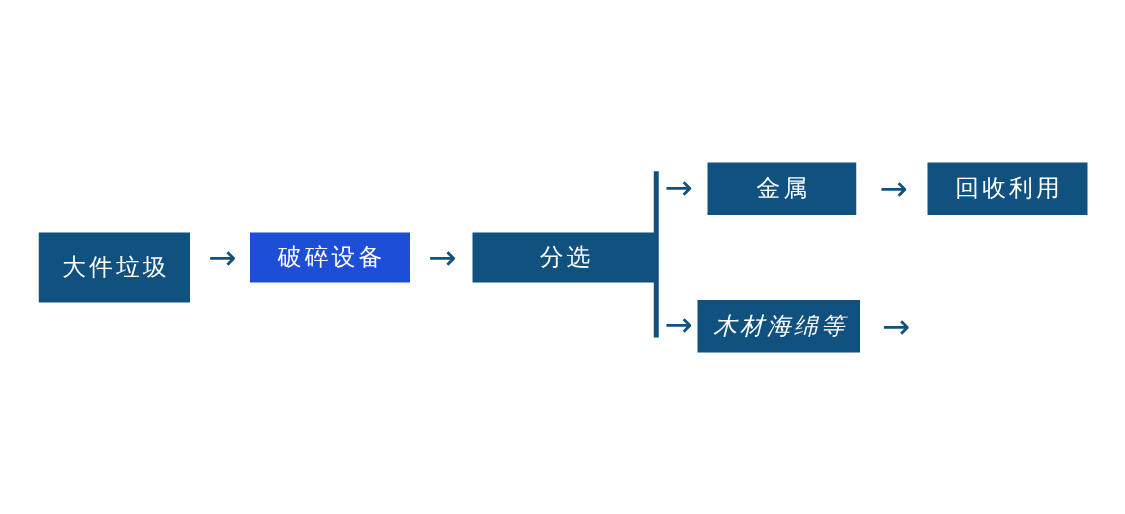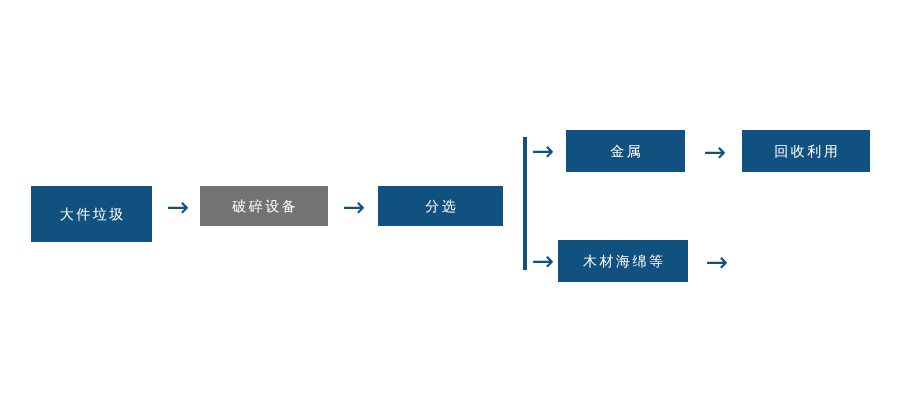--- a/index.html
+++ b/index.html
@@ -18,29 +18,29 @@
     position: relative;
     width: 900px;
     height: 411px;
   }
   .node {
     position: absolute;
     display: flex;
     align-items: center;
     justify-content: center;
     color: #ffffff;
-    font-size: 14px;
+    font-size: 19px;
     letter-spacing: 2.5px;
     text-indent: 2.5px;
     line-height: 1;
     white-space: nowrap;
     box-sizing: border-box;
   }
   .node.blue { background: #115180; }
-  .node.red  { background: #737373; }
+  .node.red  { background: #1d4ed8; }
 
   .arrow {
     position: absolute;
     color: #115180;
     font-size: 27px;
     line-height: 1;
     font-family: "DejaVu Sans", sans-serif;
     display: flex;
     align-items: center;
     justify-content: center;
@@ -48,28 +48,28 @@
   }
 
   .branch-line {
     position: absolute;
     background: #115180;
   }
 
   
   #node-bulky   { left: 31px;  top: 186px; width: 121px; height: 56px; }
   #node-crusher { left: 200px; top: 186px; width: 128px; height: 40px; }
-  #node-sorting { left: 378px; top: 186px; width: 125px; height: 40px; }
+  #node-sorting { left: 378px; top: 186px; width: 148px; height: 40px; }
 
   
   #node-metal    { left: 566px; top: 130px; width: 119px; height: 42px; }
   #node-recycle  { left: 742px; top: 130px; width: 128px; height: 42px; }
 
   
-  #node-woodfoam { left: 558px; top: 240px; width: 130px; height: 42px; }
+  #node-woodfoam { left: 558px; top: 240px; width: 130px; height: 42px; font-style: italic; }
   #node-fuel     { left: 742px; top: 241px; width: 128px; height: 41px; }
 
   
   #arrow-1 { left: 158px; top: 191px; width: 40px; height: 30px; }
   #arrow-2 { left: 334px; top: 191px; width: 40px; height: 30px; }
   #arrow-top-connector    { left: 522px; top: 135px; width: 42px; height: 30px; }
   #arrow-top-2            { left: 692px; top: 136px; width: 46px; height: 30px; }
   #arrow-bottom-connector { left: 522px; top: 245px; width: 42px; height: 30px; }
   #arrow-bottom-2         { left: 694px; top: 246px; width: 46px; height: 30px; }
 

